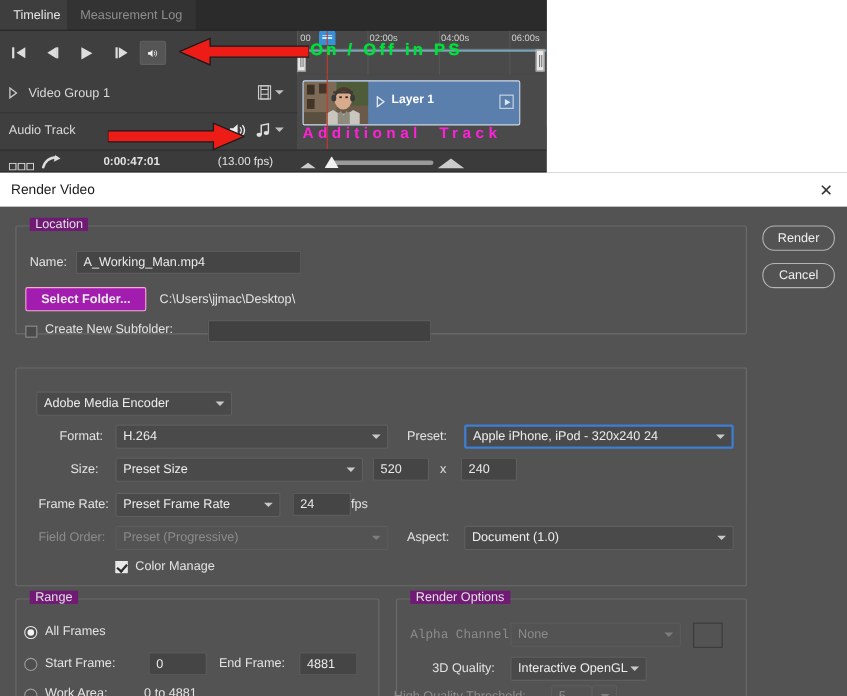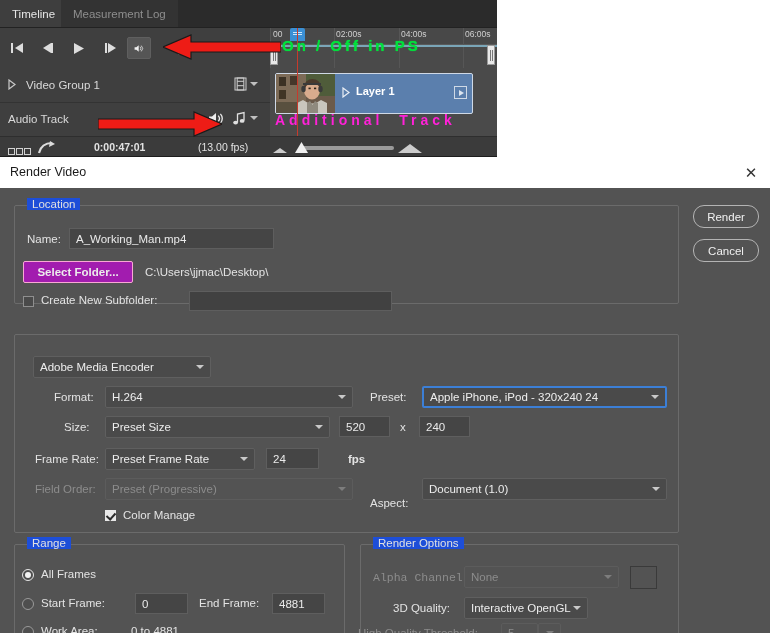--- a/index.html
+++ b/index.html
@@ -112,21 +112,21 @@
   }
   .dlg-title-text{position:absolute;left:10px;top:8px;font-size:12.5px;color:#1a1a1a;}
   .dlg-close{position:absolute;right:8px;top:6px;width:22px;height:20px;
      display:flex;align-items:center;justify-content:center;color:#333;font-size:15px;}
   .dlg-body{position:absolute;left:0;top:31px;width:770px;height:445px;background:#535353;}
 
   .group{
     position:absolute;border:1px solid #6b6b6b;border-radius:2px;box-sizing:border-box;
   }
   .group-title{
-    position:absolute;top:-8px;left:12px;background:#1d4ed8;padding:0 5px;
+    position:absolute;top:-8px;left:12px;background:#701a75;padding:0 5px;
     font-size:11.5px;color:#e0e0e0;
   }
   .lbl{position:absolute;font-size:11.5px;color:#e3e3e3;}
   .lbl.dim{color:#8c8c8c;}
 
   .txtfield{
     position:absolute;background:#454545;border:1px solid #5e5e5e;box-sizing:border-box;
     font-size:11.5px;color:#eaeaea;display:flex;align-items:center;padding:0 6px;
   }
   .txtfield.empty{background:#414141;}
@@ -390,28 +390,28 @@
       <div class="txtfield" style="left:339px;top:228px;width:51px;height:21px;">520</div>
       <div class="lbl" style="left:400px;top:233px;">x</div>
       <div class="txtfield" style="left:419px;top:228px;width:51px;height:21px;">240</div>
 
       <div class="lbl" style="left:35px;top:265px;text-align:center;">Frame Rate:</div>
       <div class="sel" style="left:105px;top:260px;width:150px;height:22px;">
         <span>Preset Frame Rate</span>
         <span class="caret"></span>
       </div>
       <div class="txtfield" style="left:266px;top:260px;width:53px;height:21px;">24</div>
-      <div class="lbl" style="left:348px;top:265px;font-weight:bold;">fps</div>
+      <div class="lbl" style="left:319px;top:265px;">fps</div>
 
       <div class="lbl dim" style="left:35px;top:295px;">Field Order:</div>
       <div class="sel disabled" style="left:105px;top:290px;width:248px;height:22px;">
         <span>Preset (Progressive)</span>
         <span class="caret"></span>
       </div>
-      <div class="lbl" style="left:370px;top:295px;margin-top:14px;">Aspect:</div>
+      <div class="lbl" style="left:370px;top:295px;">Aspect:</div>
       <div class="sel" style="left:422px;top:290px;width:245px;height:22px;">
         <span>Document (1.0)</span>
         <span class="caret"></span>
       </div>
 
       <div class="cbx on" style="left:105px;top:322px;"></div>
       <div class="lbl" style="left:123px;top:321px;">Color Manage</div>
 
       <div class="group" style="left:14px;top:356px;width:331px;height:99px;">
         <div class="group-title">Range</div>

